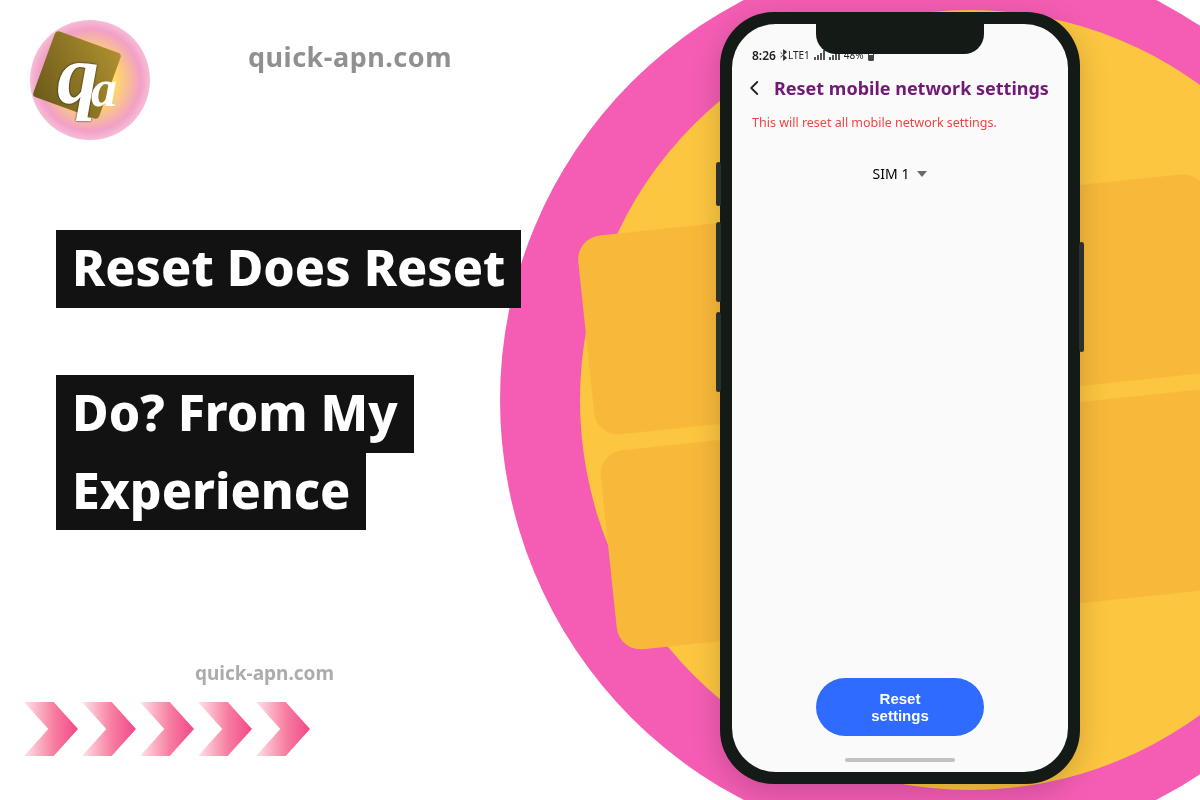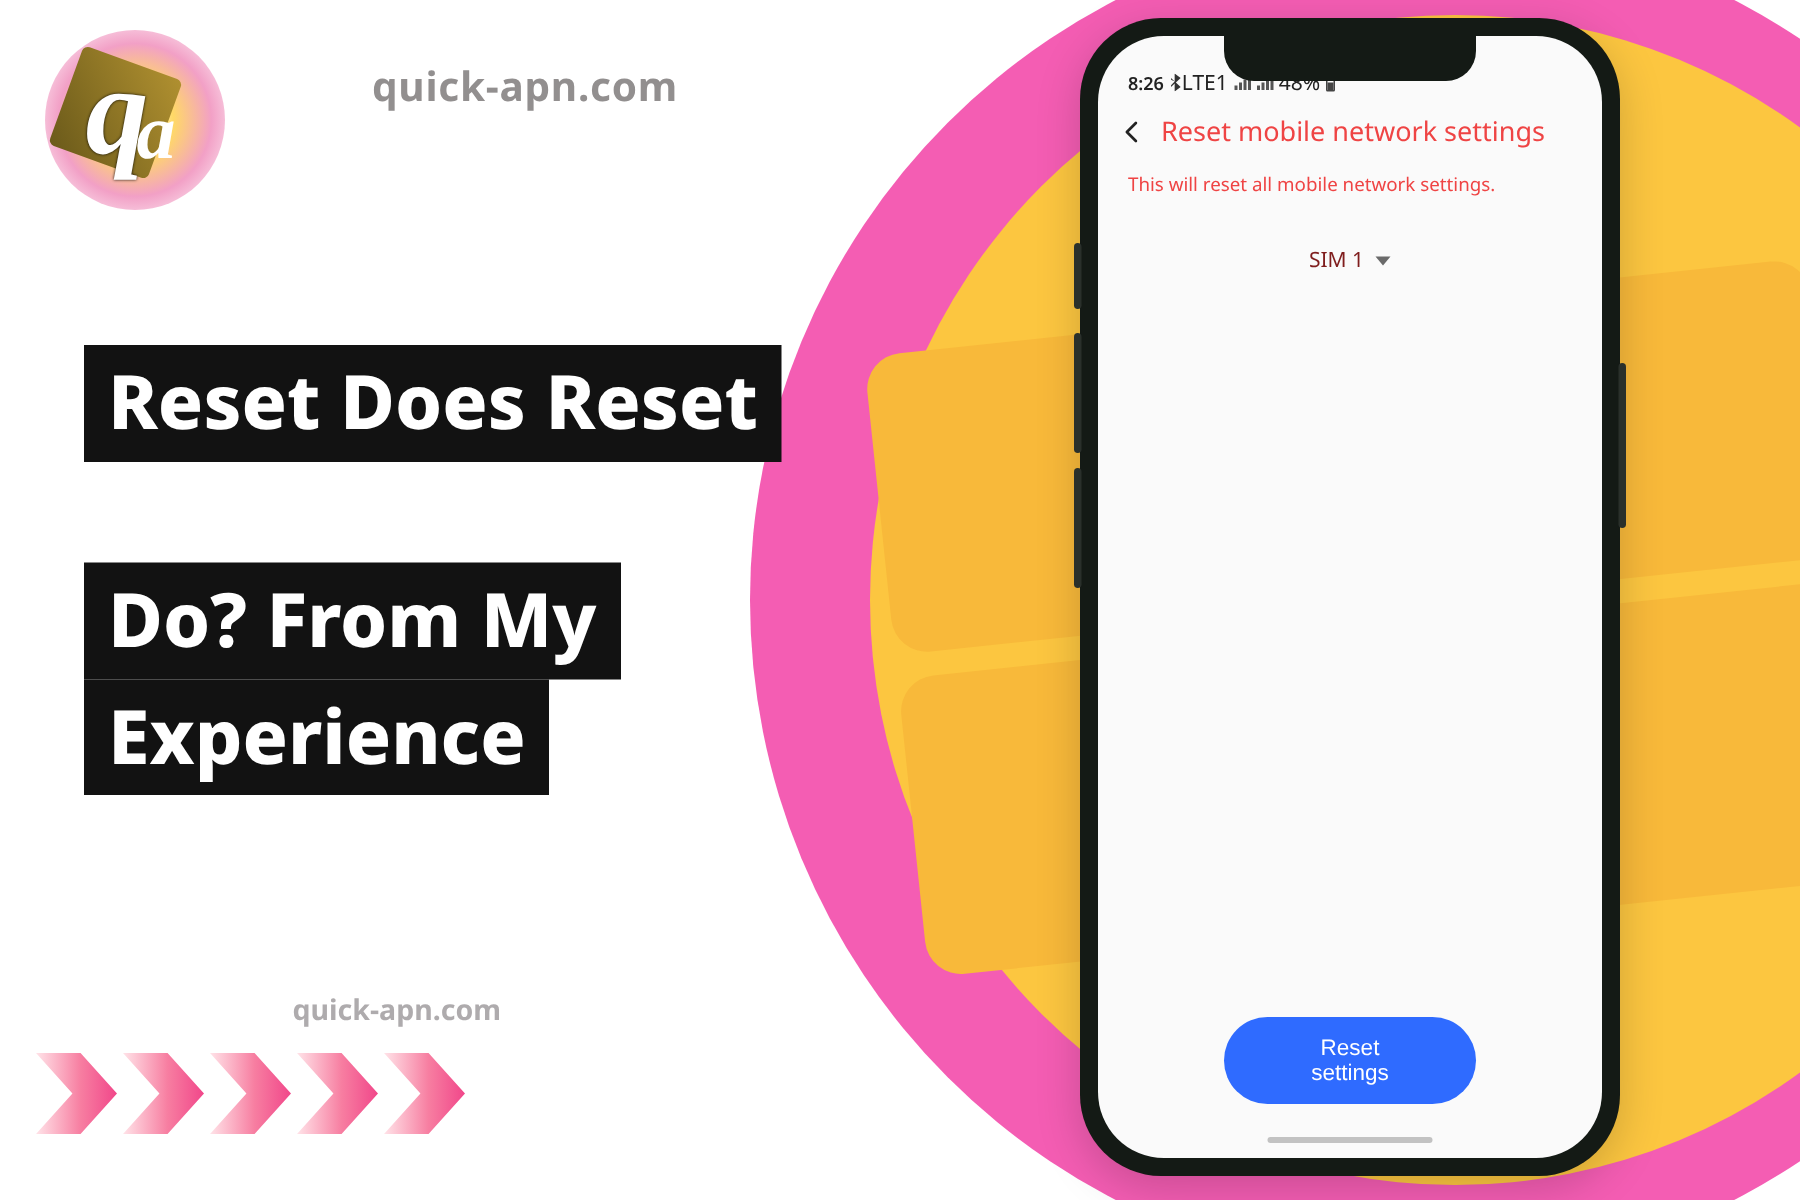--- a/index.html
+++ b/index.html
@@ -28,37 +28,37 @@
 .phone{position:absolute;right:120px;top:12px;width:360px;height:772px;background:#141a15;border-radius:54px;z-index:10;box-shadow:0 8px 30px rgba(0,0,0,.18);padding:12px}
 .phone .btn-side{position:absolute;background:#2a302b;border-radius:3px}
 .phone .vol1{left:-4px;top:150px;width:5px;height:44px}
 .phone .vol2{left:-4px;top:210px;width:5px;height:80px}
 .phone .vol3{left:-4px;top:300px;width:5px;height:80px}
 .phone .pwr{right:-4px;top:230px;width:5px;height:110px}
 .screen{width:100%;height:100%;background:#fafafa;border-radius:44px;position:relative;overflow:hidden}
 .notch{position:absolute;top:0;left:50%;transform:translateX(-50%);width:168px;height:30px;background:#141a15;border-radius:0 0 20px 20px;z-index:3}
 .status-bar{position:absolute;top:19px;left:0;right:0;height:24px;display:flex;justify-content:flex-start;align-items:center;padding:0 20px;font-size:12px;color:#222;z-index:2}
 .status-left{display:flex;align-items:center;gap:4px;font-weight:600}
-.status-right{display:flex;align-items:center;gap:4px;font-size:14px}
+.status-right{display:flex;align-items:center;gap:4px;font-size:10px}
 .sig{display:inline-flex;align-items:flex-end;gap:1px;height:10px}
 .sig i{width:2px;background:#555}
 .sig i:nth-child(1){height:3px}.sig i:nth-child(2){height:5px}.sig i:nth-child(3){height:7px}.sig i:nth-child(4){height:10px}
 .bt-ico{width:8px;height:12px;position:relative}
 .bt-ico::before{content:"";position:absolute;inset:0;background:#333;clip-path:polygon(40% 0,90% 25%,50% 50%,90% 75%,40% 100%,40% 55%,10% 75%,10% 65%,40% 45%,10% 35%,10% 25%,40% 45%)}
 .batt{display:inline-block;width:6px;height:11px;border:1px solid #444;border-radius:1px;position:relative}
 .batt::after{content:"";position:absolute;bottom:0;left:0;right:0;height:48%;background:#444}
 
 .page-header{position:absolute;top:44px;left:0;right:0;padding:8px 16px 4px 14px;display:flex;align-items:center;gap:10px}
 .back-arrow{width:18px;height:18px}
 .back-arrow svg{width:100%;height:100%}
-.header-title{font-size:18px;font-weight:400;color:#ef4444}
+.header-title{font-size:18px;font-weight:700;color:#701a75}
 .desc{position:absolute;top:90px;left:20px;right:10px;font-size:12.5px;color:#ef4444}
-.sim-select{position:absolute;top:140px;left:0;right:0;display:flex;justify-content:center;align-items:center;gap:8px;font-size:14px;color:#7f1d1d}
+.sim-select{position:absolute;top:140px;left:0;right:0;display:flex;justify-content:center;align-items:center;gap:8px;font-size:14px;color:#000000}
 .caret{width:0;height:0;border-left:5px solid transparent;border-right:5px solid transparent;border-top:6px solid #6a6a6a}
-.reset-btn{position:absolute;bottom:36px;left:50%;transform:translateX(-50%);background:#2f6bff;color:#fff;font-size:15px;font-weight:400;padding:12px 44px;border-radius:40px;border:none}
+.reset-btn{position:absolute;bottom:36px;left:50%;transform:translateX(-50%);background:#2f6bff;color:#fff;font-size:15px;font-weight:700;padding:12px 44px;border-radius:40px;border:none}
 .home-ind{position:absolute;bottom:10px;left:50%;transform:translateX(-50%);width:110px;height:4px;background:#c2c2c2;border-radius:4px}
 </style>
 </head>
 <body>
 
 <div class="bg-circle circ-pink"></div>
 <div class="bg-circle circ-orange"></div>
 <div class="squares">
   <div></div>
     <div></div>

